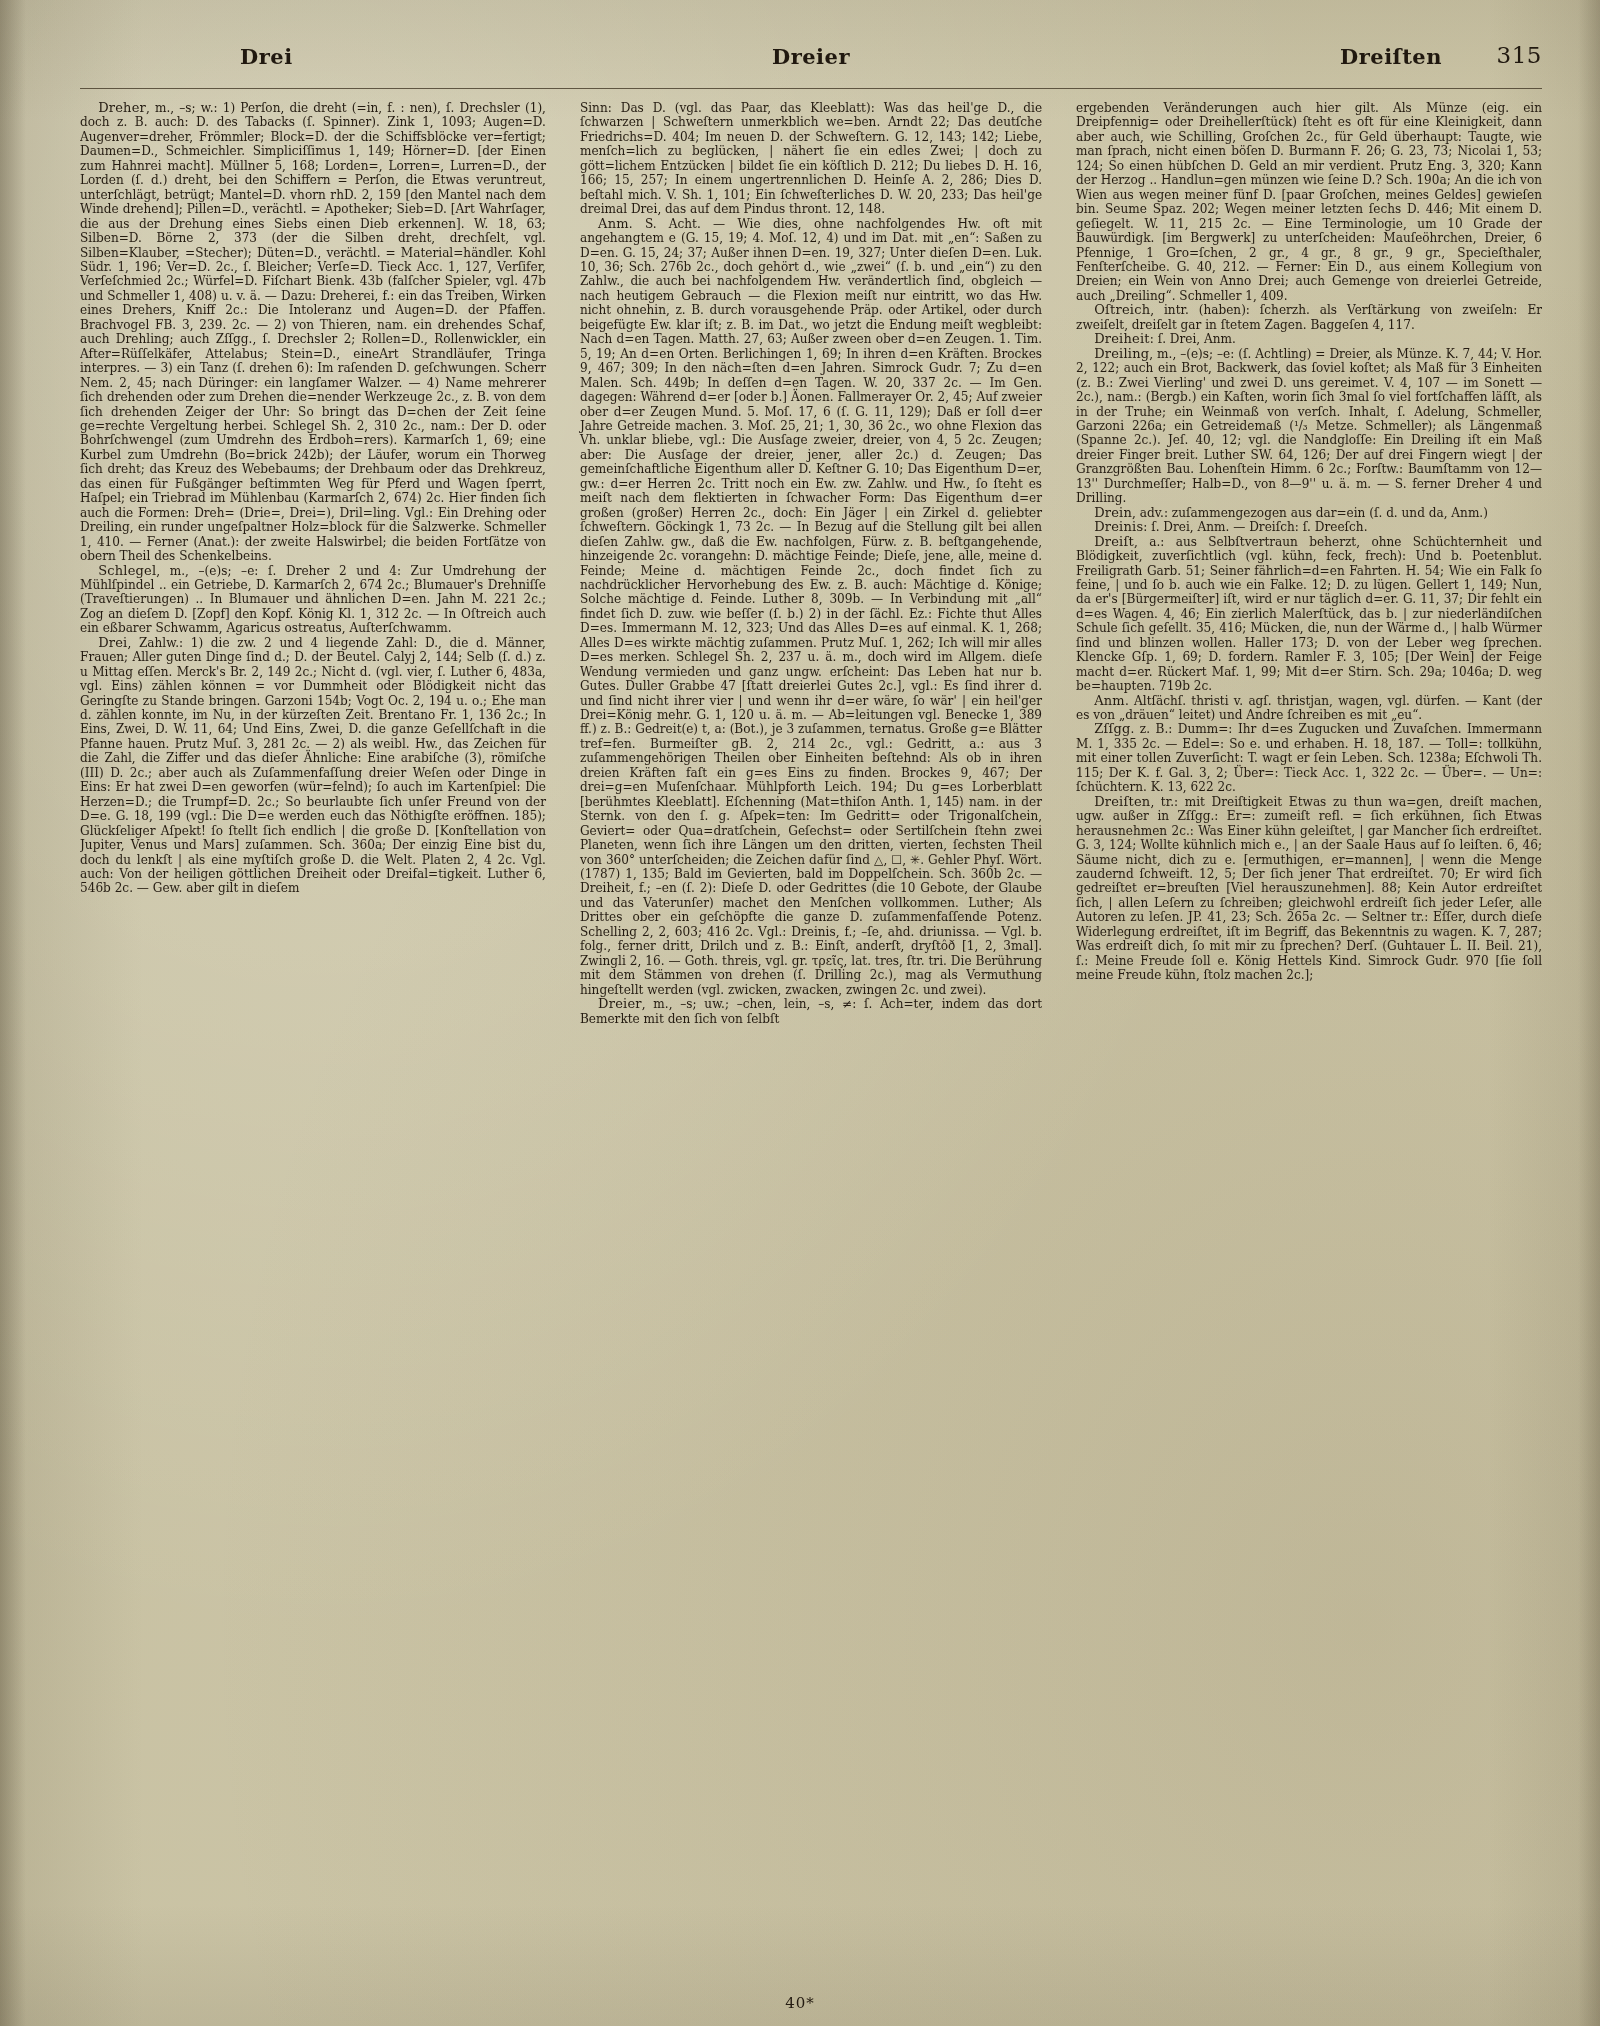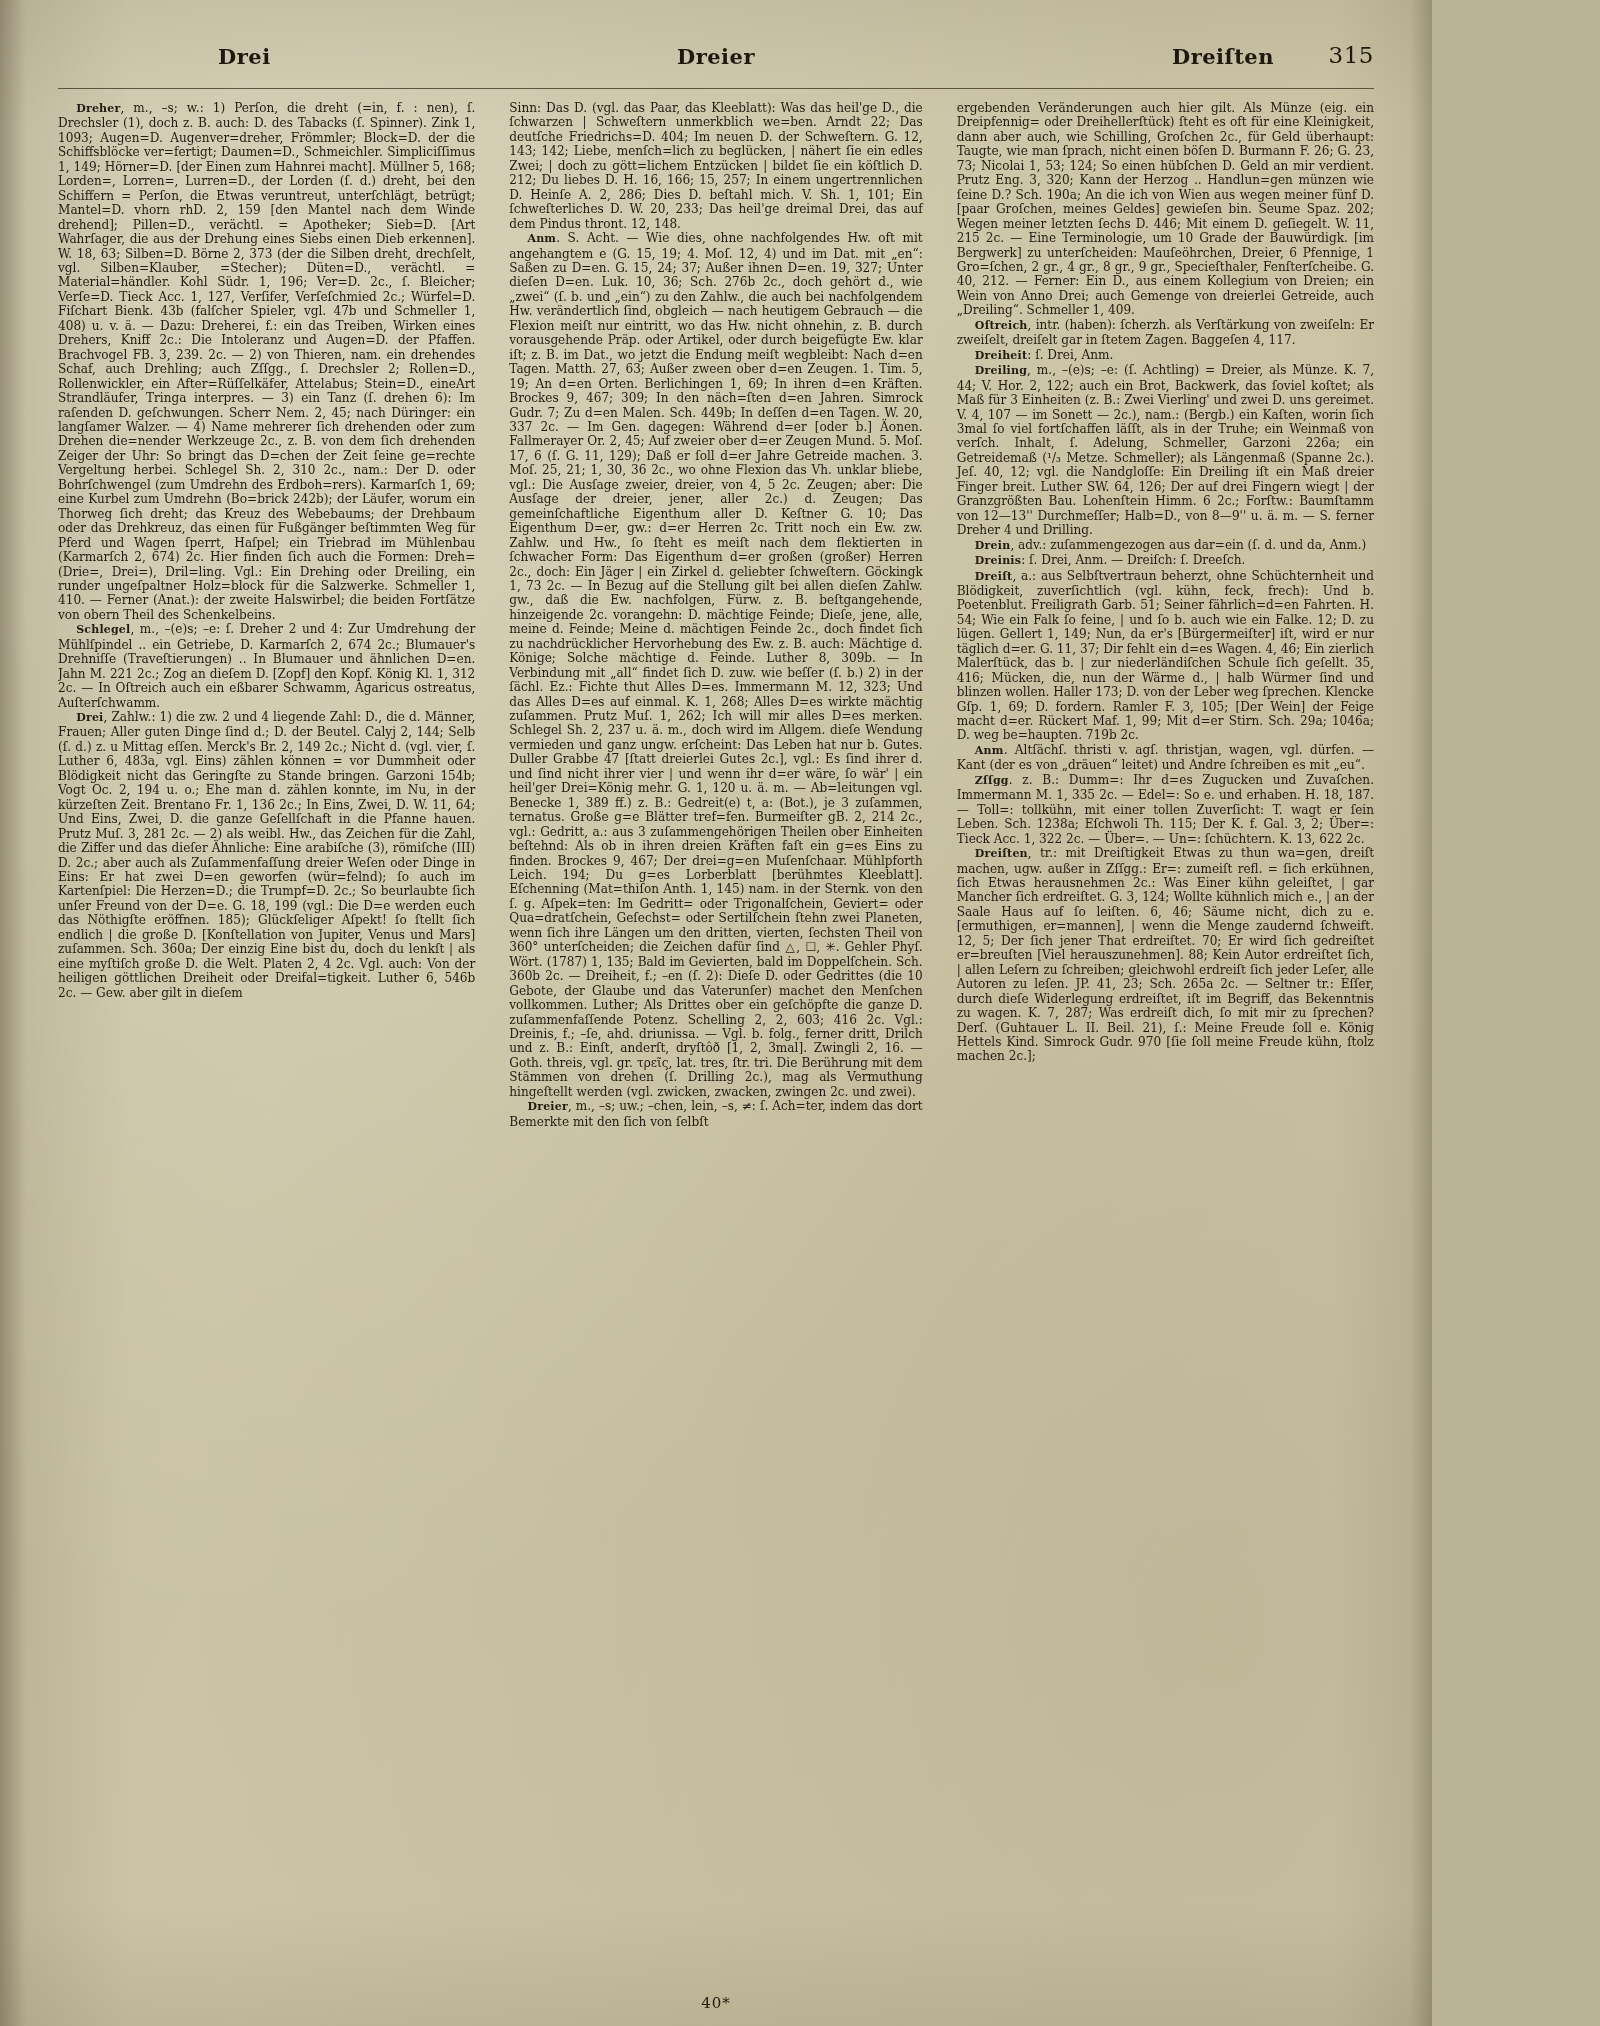--- a/index.html
+++ b/index.html
@@ -8,29 +8,29 @@
     background: #b9b396;
   }
   body {
     width: 1600px;
     height: 2026px;
     overflow: hidden;
     font-family: "DejaVu Serif", serif;
   }
   .page {
     position: relative;
-    width: 1432px;
+    width: 1600px;
     height: 2026px;
     background: #cfc8a8;
     background-image:
       radial-gradient(ellipse at 20% 15%, rgba(255,255,245,0.28), rgba(255,255,245,0) 55%),
       radial-gradient(ellipse at 85% 80%, rgba(120,105,70,0.18), rgba(120,105,70,0) 60%),
       linear-gradient(115deg, rgba(0,0,0,0.05), rgba(255,255,255,0.04));
     box-sizing: border-box;
-    padding: 44px 58px 30px 58px;
+    padding: 44px 58px 30px 80px;
   }
   .paper-tint {
     position: absolute;
     inset: 0;
     pointer-events: none;
     background:
       linear-gradient(90deg, rgba(90,80,55,0.14) 0%, rgba(90,80,55,0) 9%),
       linear-gradient(270deg, rgba(90,80,55,0.14) 0%, rgba(90,80,55,0) 7%),
       linear-gradient(180deg, rgba(90,80,55,0.10) 0%, rgba(90,80,55,0) 6%),
       linear-gradient(0deg, rgba(90,80,55,0.12) 0%, rgba(90,80,55,0) 6%);
@@ -96,22 +96,22 @@
   }
   .col.c1 { padding-right: 4px; }
   .col.c2 { padding: 0 4px; }
   .col.c3 { padding-left: 4px; }
   .para {
     margin: 0;
     text-indent: 1.5em;
   }
   .para.noind { text-indent: 0; }
   .hw {
-    font-weight: bold;
-    font-size: 11px;
+    font-weight: normal;
+    font-size: 13px;
     letter-spacing: 0.2px;
   }
   .footer {
     position: absolute;
     bottom: 14px;
     left: 0;
     right: 0;
     text-align: center;
     font-size: 15px;
     font-weight: normal;

